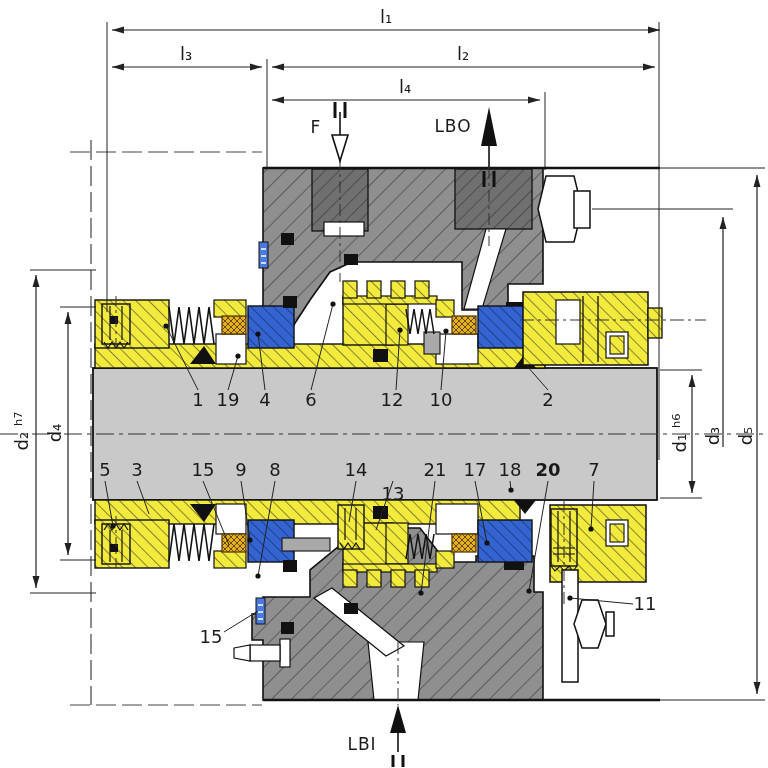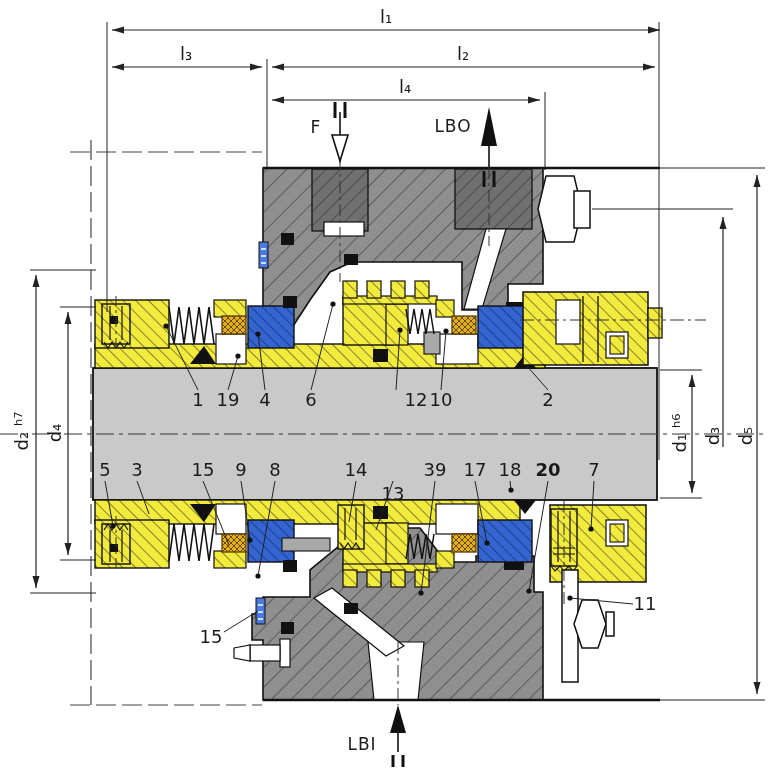--- a/index.html
+++ b/index.html
@@ -309,31 +309,31 @@
       <div class="lbl rot" style="left: 680px; top: 433px;">d₁ ʰ⁶</div>
       <div class="lbl rot" style="left: 713px; top: 436px;">d₃</div>
       <div class="lbl rot" style="left: 746px; top: 436px;">d₅</div>
       <div class="lbl port" style="left: 316px; top: 127px;">F</div>
       <div class="lbl port" style="left: 453px; top: 126px;">LBO</div>
       <div class="lbl port" style="left: 362px; top: 744px;">LBI</div>
       <div class="lbl" style="left: 198px; top: 400px;">1</div>
       <div class="lbl" style="left: 228px; top: 400px;">19</div>
       <div class="lbl" style="left: 265px; top: 400px;">4</div>
       <div class="lbl" style="left: 311px; top: 400px;">6</div>
-      <div class="lbl" style="left: 416px; top: 400px;">12</div>
+      <div class="lbl" style="left: 392px; top: 400px;">12</div>
       <div class="lbl" style="left: 441px; top: 400px;">10</div>
       <div class="lbl" style="left: 548px; top: 400px;">2</div>
       <div class="lbl" style="left: 105px; top: 470px;">5</div>
       <div class="lbl" style="left: 137px; top: 470px;">3</div>
       <div class="lbl" style="left: 203px; top: 470px;">15</div>
       <div class="lbl" style="left: 241px; top: 470px;">9</div>
       <div class="lbl" style="left: 275px; top: 470px;">8</div>
       <div class="lbl" style="left: 356px; top: 470px;">14</div>
       <div class="lbl" style="left: 393px; top: 494px;">13</div>
-      <div class="lbl" style="left: 435px; top: 470px;">39</div>
+      <div class="lbl" style="left: 435px; top: 470px;">21</div>
       <div class="lbl" style="left: 475px; top: 470px;">17</div>
       <div class="lbl" style="left: 510px; top: 470px;">18</div>
       <div class="lbl" style="left: 548px; top: 470px; font-weight: bold;">20</div>
       <div class="lbl" style="left: 594px; top: 470px;">7</div>
       <div class="lbl" style="left: 211px; top: 637px;">15</div>
       <div class="lbl" style="left: 645px; top: 604px;">11</div>
     </div>
 
 </div>
 

